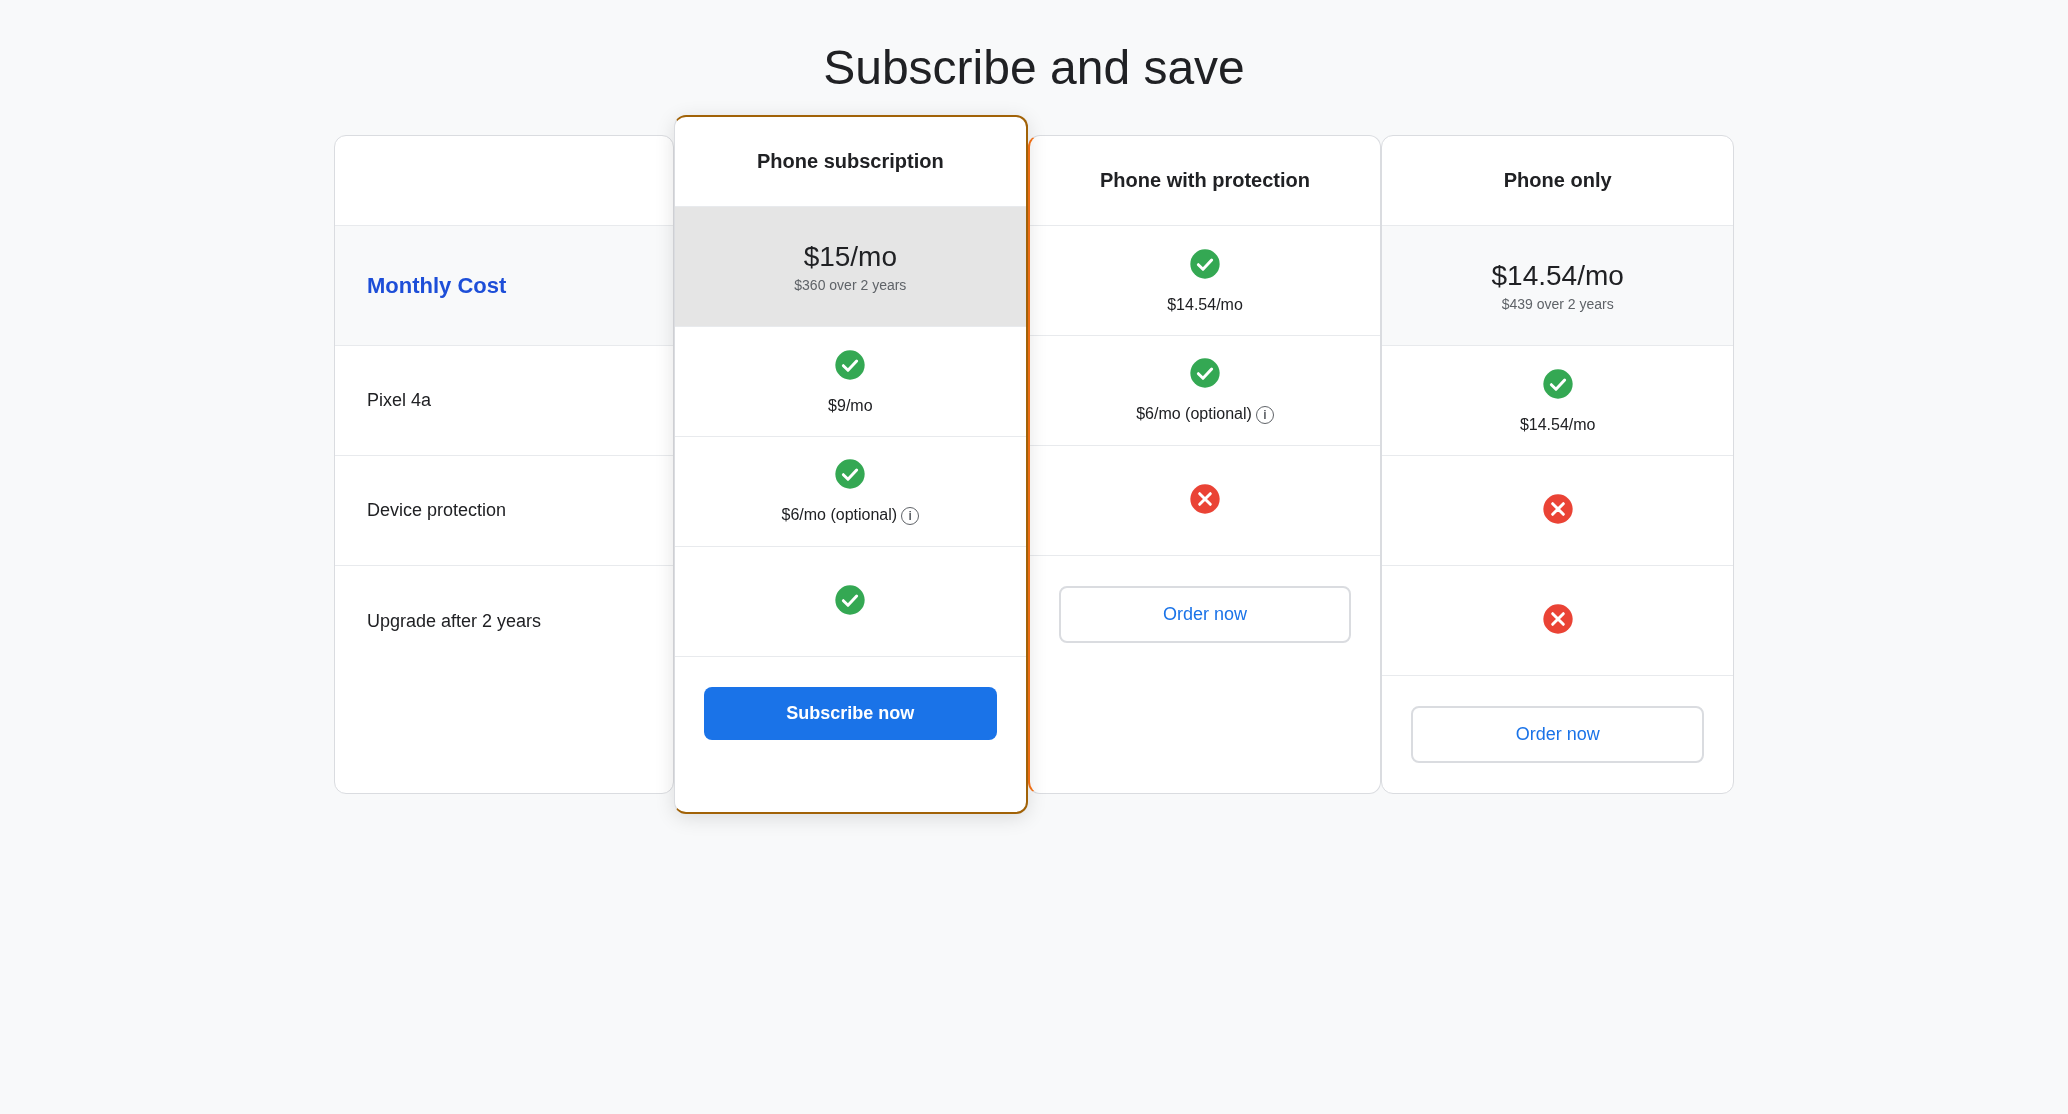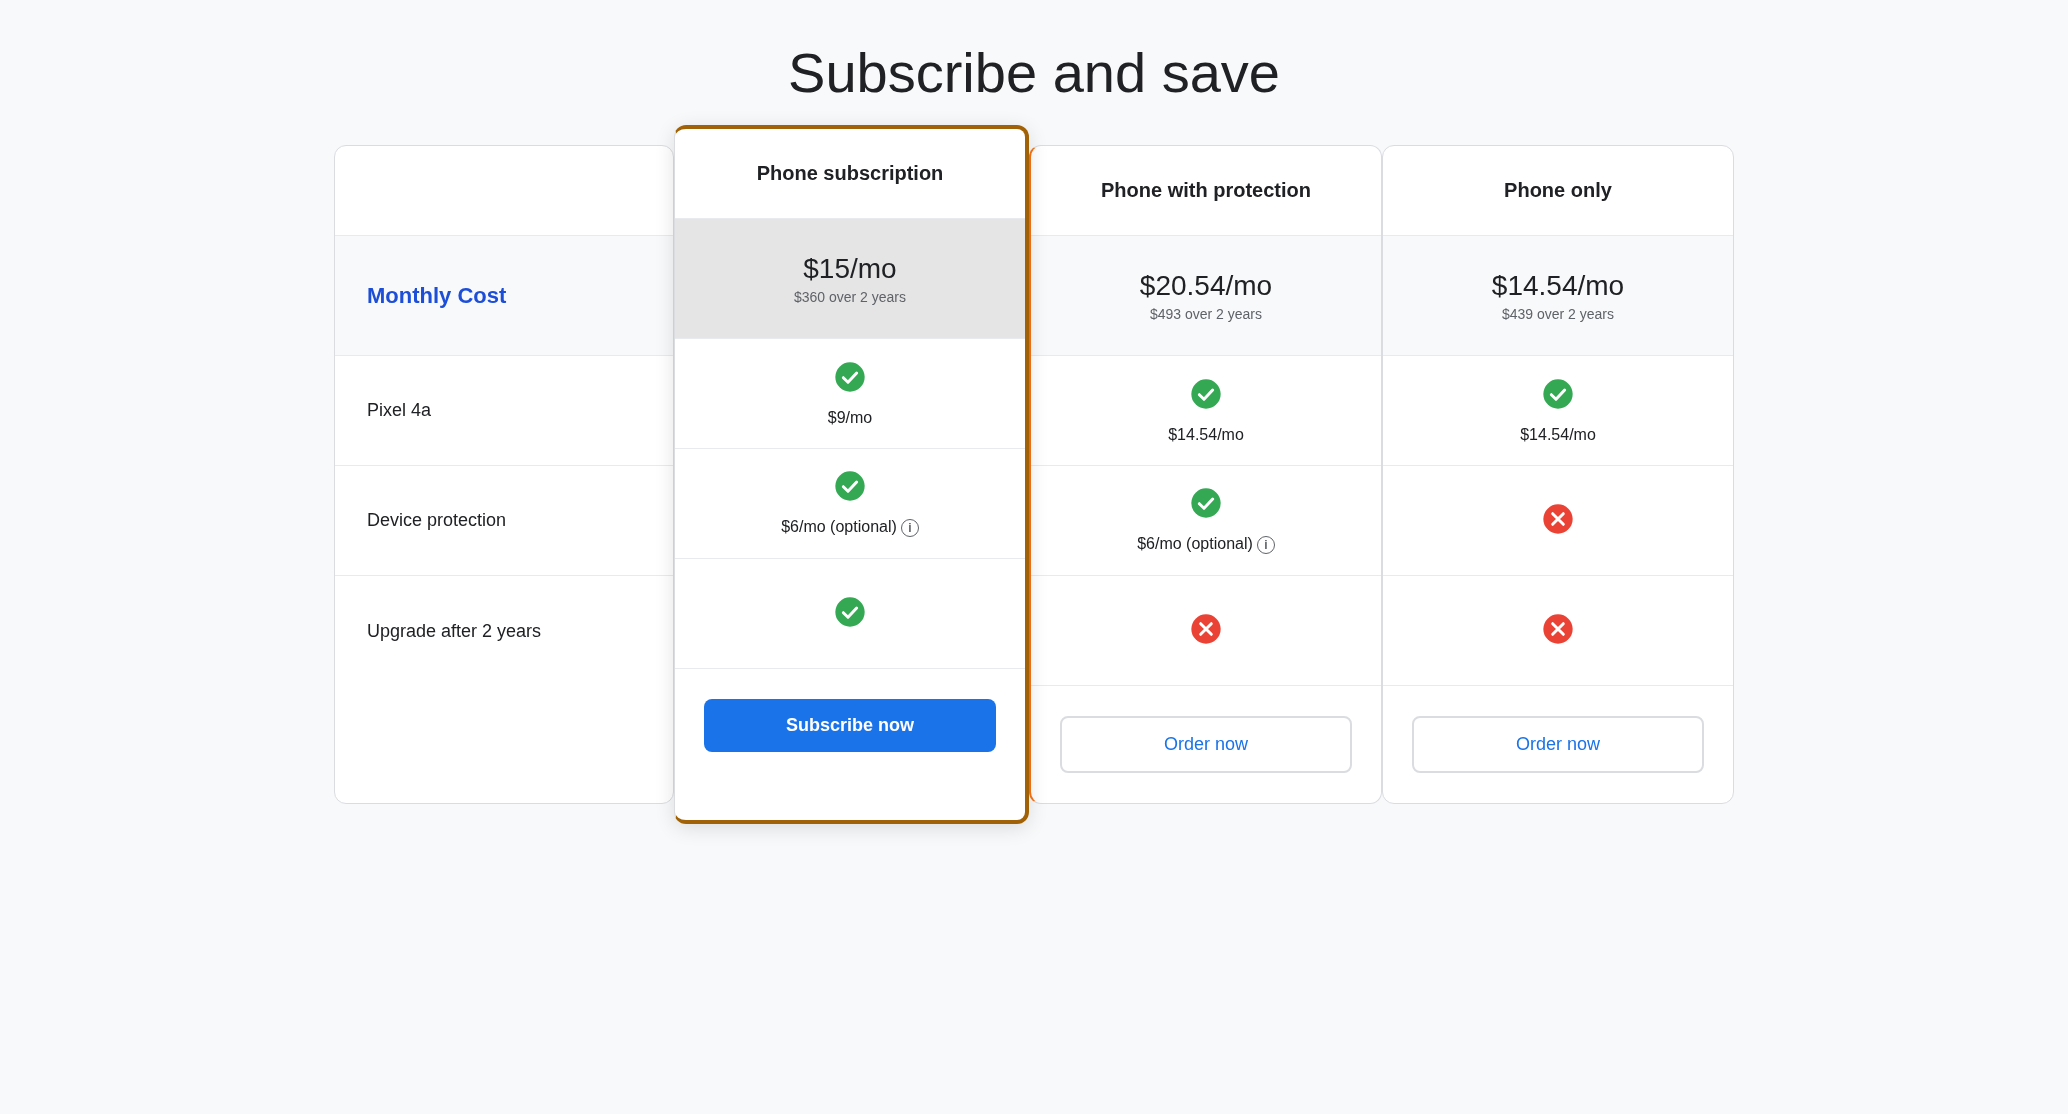--- a/index.html
+++ b/index.html
@@ -6,21 +6,21 @@
     body {
       font-family: 'Google Sans', Arial, sans-serif;
       background: #f8f9fa;
       display: flex;
       flex-direction: column;
       align-items: center;
       padding: 40px 20px;
       min-height: 100vh;
     }
     .page-title {
-      font-size: 56px;
+      font-size: 48px;
       font-weight: 400;
       color: #202124;
       margin-bottom: 40px;
       text-align: left;
     }
     .comparison-container {
       display: flex;
       width: 100%;
       max-width: 1400px;
       align-items: stretch;
@@ -72,21 +72,21 @@
       display: flex;
       flex-direction: column;
       border: 1px solid #dadce0;
       border-radius: 12px;
       background: #fff;
       margin-left: 0;
       overflow: hidden;
       position: relative;
     }
     .plan-col.featured {
-      border: 4px solid #a16207;
+      border: 2px solid #a16207;
       box-shadow: 0 4px 20px rgba(0,0,0,0.12);
       z-index: 2;
       margin: -20px 0;
     }
     .plan-col + .plan-col {
       margin-left: 0;
       border-left: none;
     }
     .plan-col:not(:first-child) {
       border-left: 1px solid #dadce0;
@@ -253,24 +253,20 @@
   </svg></span>
       </div>
       <div class="btn-row">
         <button class="btn-subscribe">Subscribe now</button>
       </div>
     </div>
     <div class="plan-col">
       <div class="plan-header">
         <span class="plan-header-text">Phone with protection</span>
       </div>
-      <div class="plan-price-row normal">
-    <span class="price-main">$20.54/mo</span>
-    <span class="price-sub">$493 over 2 years</span>
-  </div>
       <div class="plan-cell">
     <span><svg class="icon-check" viewBox="0 0 24 24" fill="none" xmlns="http://www.w3.org/2000/svg">
     <circle cx="12" cy="12" r="11" fill="#34a853"></circle>
     <path d="M7 12.5l3.5 3.5 6.5-7" stroke="#fff" stroke-width="2.2" stroke-linecap="round" stroke-linejoin="round"></path>
   </svg></span>
     <span class="plan-cell-text">$14.54/mo</span>
   </div>
       <div class="plan-cell">
       <span><svg class="icon-check" viewBox="0 0 24 24" fill="none" xmlns="http://www.w3.org/2000/svg">
     <circle cx="12" cy="12" r="11" fill="#34a853"></circle>

